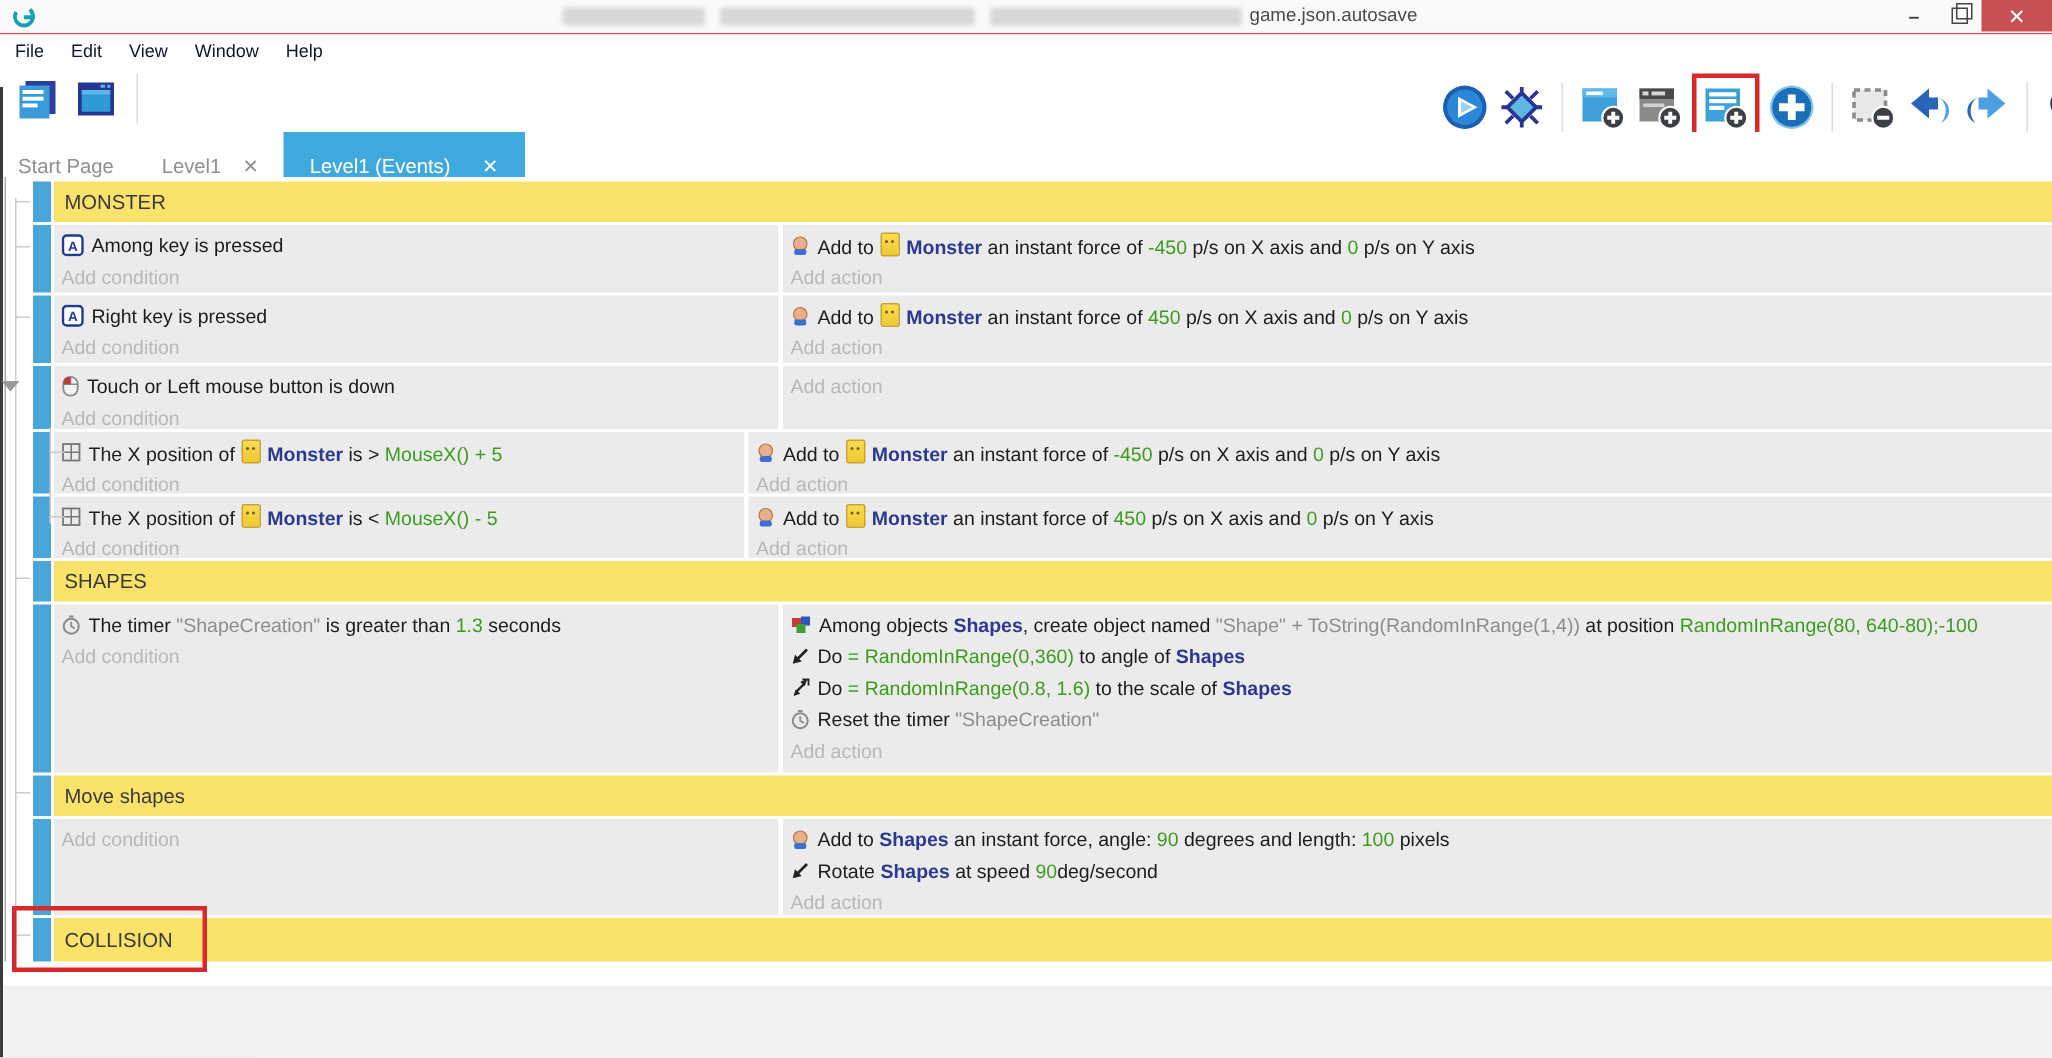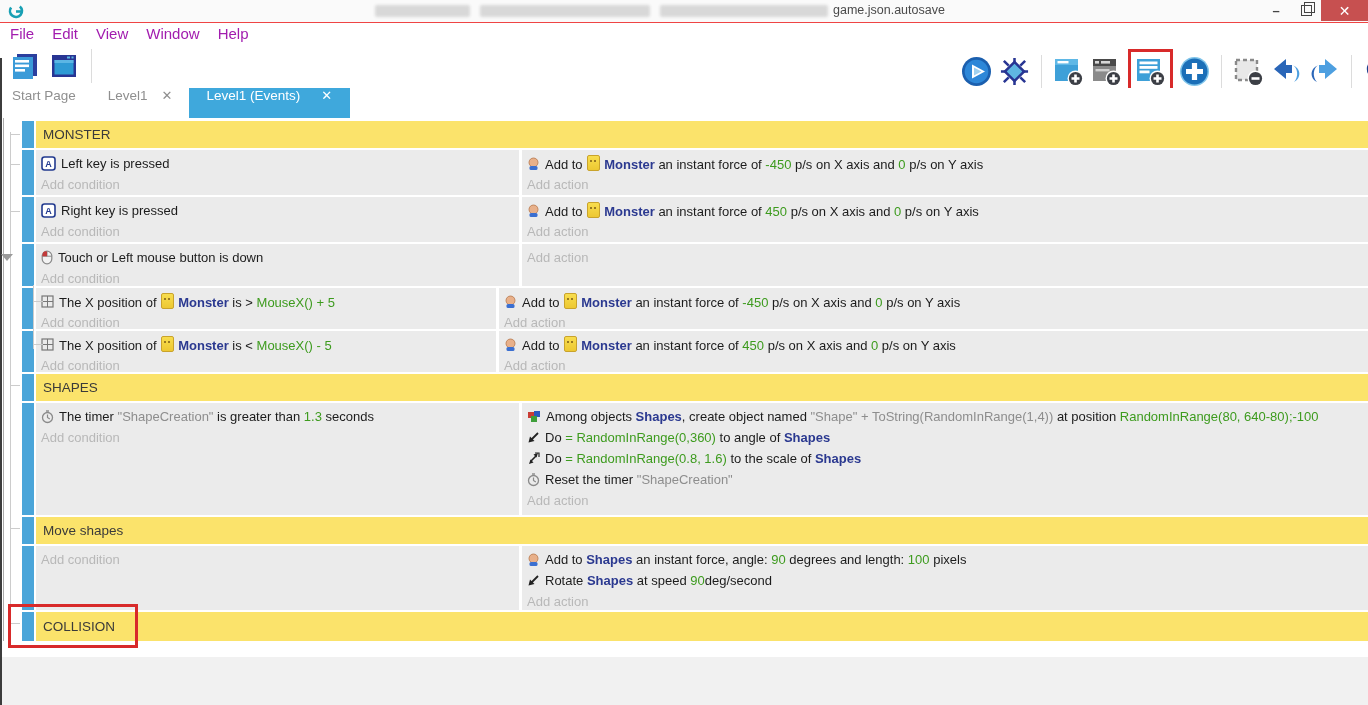--- a/index.html
+++ b/index.html
@@ -14,33 +14,33 @@
   .win-btn{position:absolute;top:0;height:21px;display:flex;align-items:center;justify-content:center;
            font-size:13px;color:#444;cursor:default;}
   .btn-min{left:1262px;width:28px;font-weight:bold;}
   .btn-restore{left:1292px;width:28px;}
   .restore-glyph{position:relative;width:9px;height:9px;border:1px solid #444;background:#fafafa;}
   .restore-glyph::before{content:"";position:absolute;left:2px;top:-4px;width:9px;height:9px;border:1px solid #444;}
   .btn-close{left:1321px;width:47px;background:#c75050;color:#fff;font-size:14px;}
 
   
   .menubar{position:absolute;top:23px;left:0;right:0;height:21px;background:#fff;display:flex;align-items:center;padding-left:8px;gap:0;}
-  .menu-item{font-size:15px;color:#a21caf;padding:2px 10px 2px 2px;margin-right:6px;}
+  .menu-item{font-size:12px;color:#0f172a;padding:2px 10px 2px 2px;margin-right:6px;}
 
   
   .toolbar{position:absolute;top:44px;left:0;right:0;height:44px;background:#fff;}
   .tb-left{position:absolute;left:8px;top:5px;display:flex;align-items:center;gap:6px;}
   .tb-right{position:absolute;left:960px;top:5px;display:flex;align-items:center;gap:5px;}
   .tb-icon{width:33px;height:33px;display:flex;align-items:center;justify-content:center;}
   .tb-sep{width:1px;height:34px;background:#dcdcdc;margin:0 5px;}
   .red-outline{border:3px solid #d82a2a;padding:3px 3px;display:flex;align-items:center;justify-content:center;}
 
   
   .tabbar{position:absolute;top:88px;left:0;right:0;height:30px;background:#fff;display:flex;align-items:stretch;}
-  .tab{display:flex;align-items:flex-start;gap:14px;font-size:13.5px;color:#8f8f8f;padding:0 16px;}
+  .tab{display:flex;align-items:flex-end;gap:14px;font-size:13.5px;color:#8f8f8f;padding:0 16px;}
   .tab .x{font-size:13px;color:#8f8f8f;}
   .tab.active{background:#3fa8dc;color:#fff;padding:0 18px;gap:21px;}
   .tab.active .x{color:#fff;}
 
   
   .sheet{position:absolute;top:118px;left:0;right:0;bottom:0;background:#f1f1f1;}
   .sheet-topline{position:absolute;top:0;left:0;right:0;height:1px;background:#d9d9d9;}
   .rows{position:relative;background:#fff;padding:3px 0 2px 0;}
   .row{display:flex;margin-bottom:2px;padding-left:22px;}
   .row.sub{}
@@ -244,21 +244,21 @@
         <div class="bar"></div>
         <div class="ev">
           <div class="cond">
             <div class="line">
               <span class="icn">
                 <svg width="15" height="15" viewBox="0 0 15 15">
                     <rect x="1" y="1" width="13" height="13" rx="2.5" fill="#fff" stroke="#223a8f" stroke-width="1.6"></rect>
                     <text x="7.5" y="11" font-size="9" font-weight="bold" fill="#223a8f" text-anchor="middle" font-family="Liberation Sans,sans-serif">A</text>
                   </svg>
               </span>
-              <span class="segs"><span>Left key is pressed</span></span>
+              <span class="segs"><span>Among key is pressed</span></span>
             </div>
             <div class="line muted">Add condition</div>
           </div>
           <div class="vgap"></div>
           <div class="act">
             <div class="line">
               <span class="icn">
                 <svg width="13" height="14" viewBox="0 0 13 14">
                     <circle cx="6.5" cy="5.5" r="4.5" fill="#e8b08a" stroke="#b5764a" stroke-width="0.8"></circle>
                     <rect x="2.5" y="9" width="8" height="4" rx="1.5" fill="#3b6fd0"></rect>

